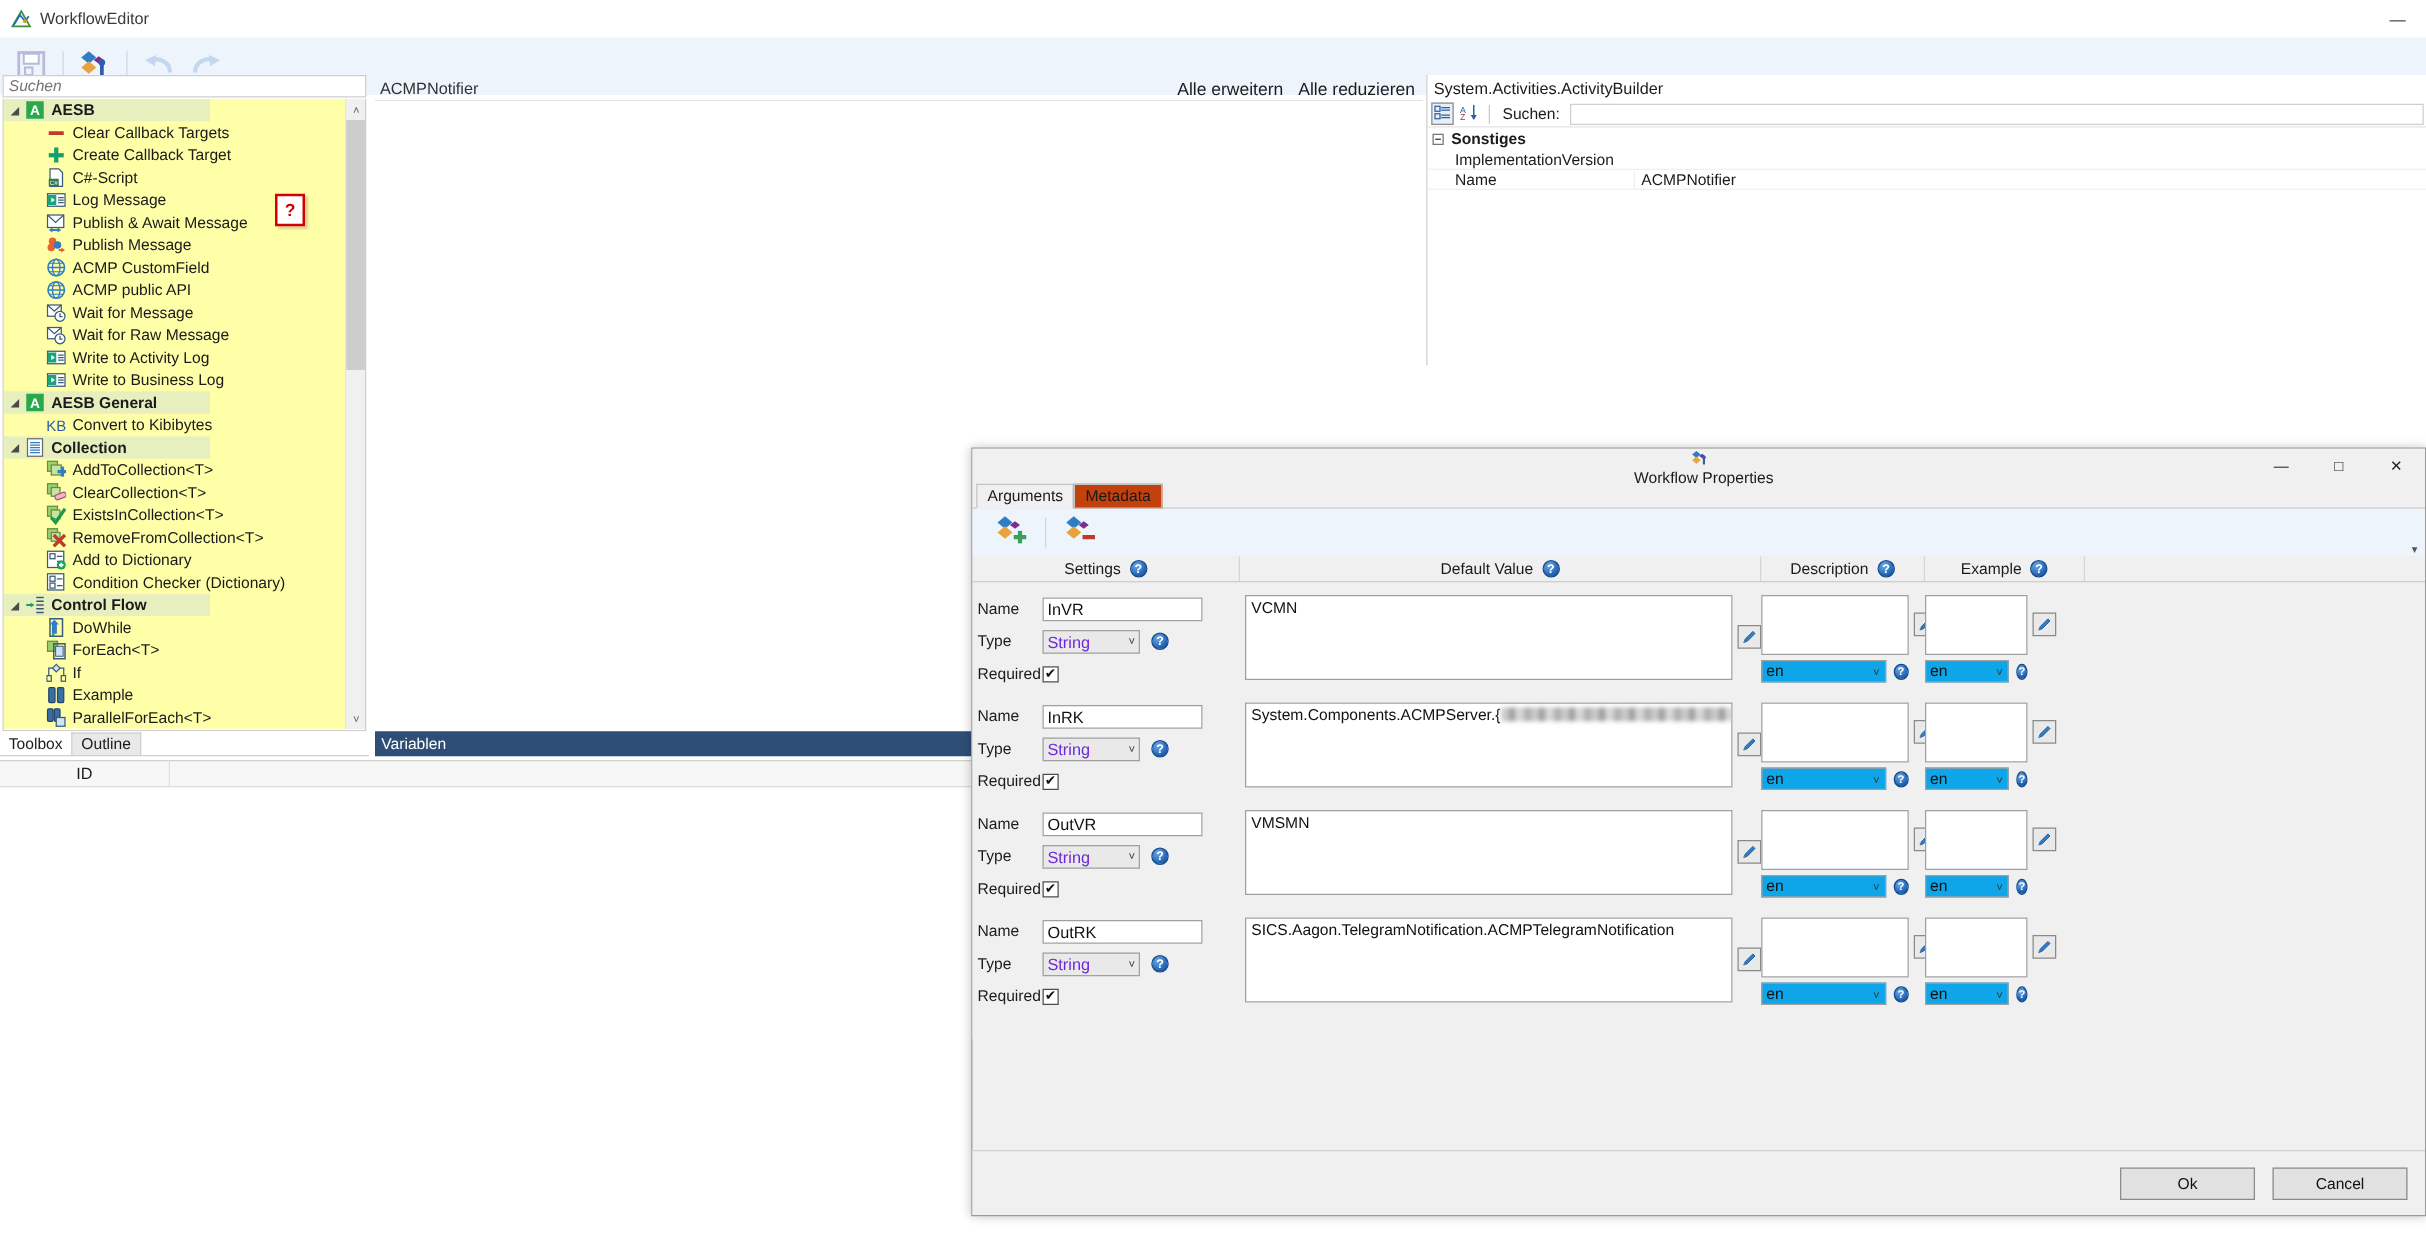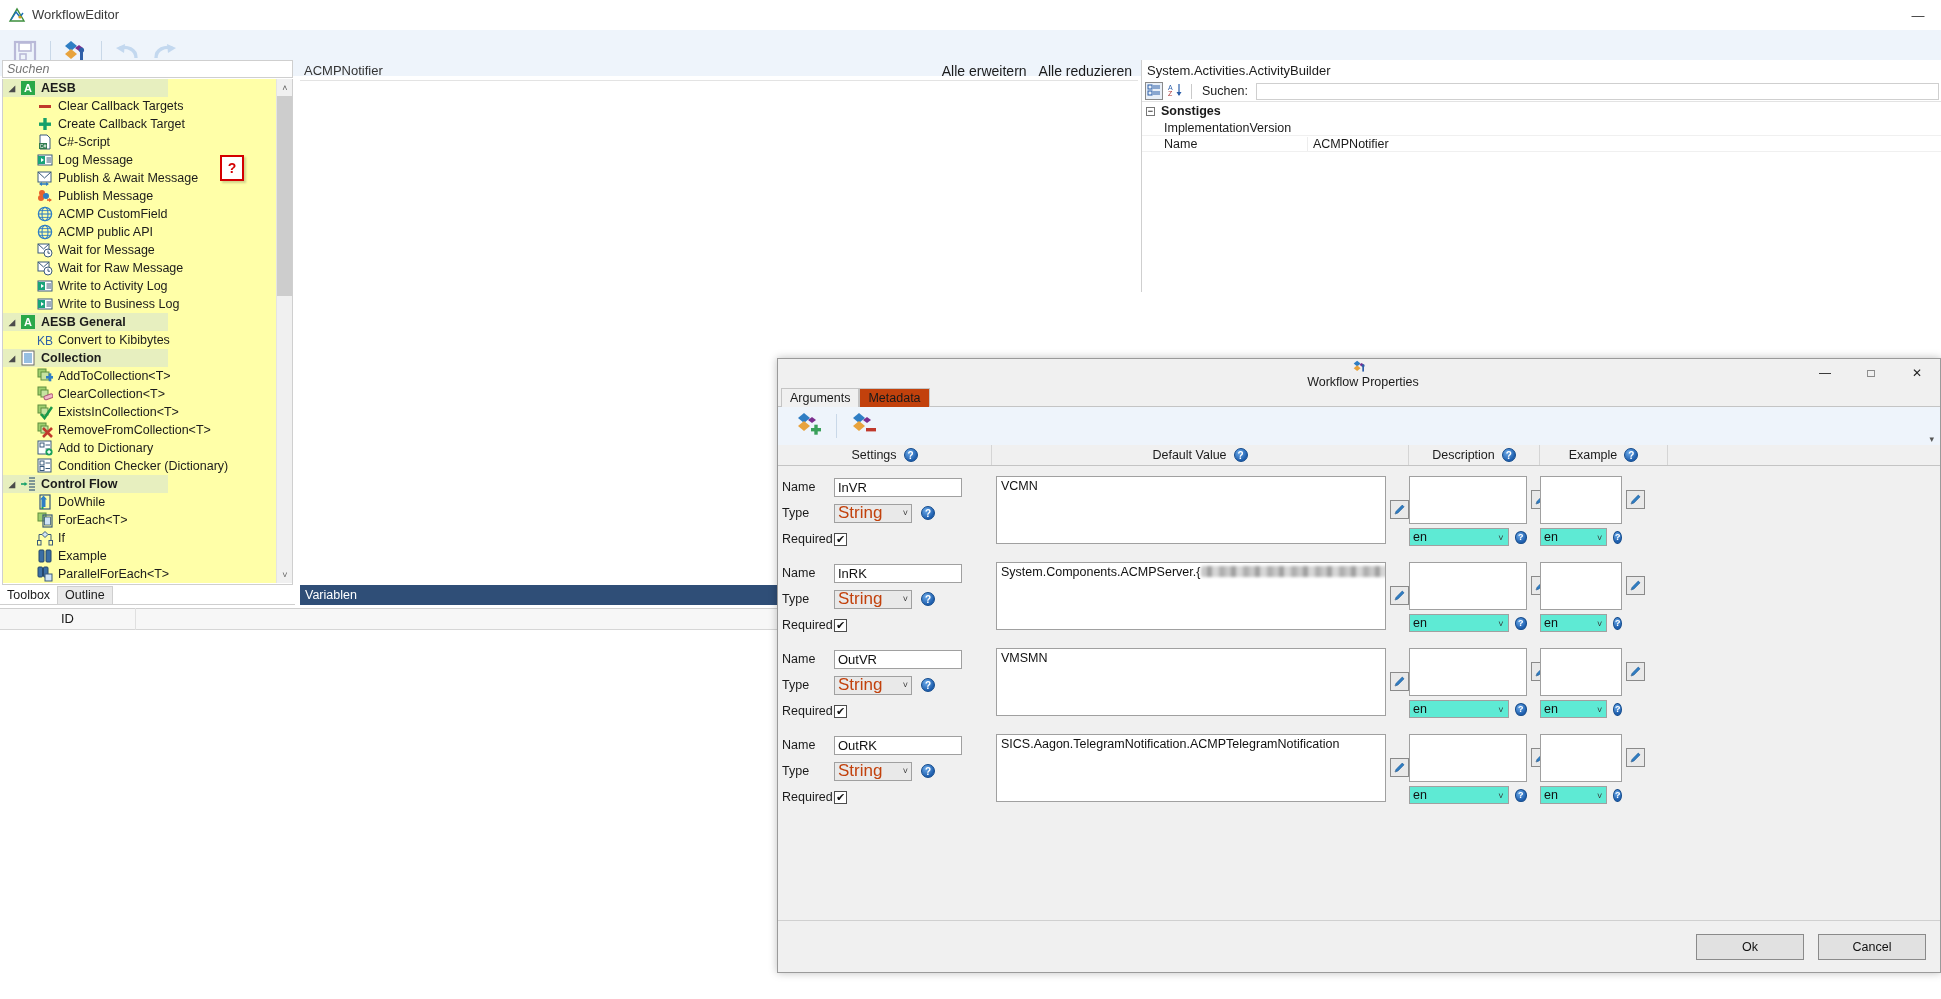--- a/index.html
+++ b/index.html
@@ -117,21 +117,21 @@
     position:absolute; left:777px; top:358px; width:1164px; height:615px;
     background:#f0f0f0; border:1px solid #9a9a9a;
     box-shadow: 0 0 8px rgba(0,0,0,0.25);
   }
   .dlg-title { height:28px; display:flex; align-items:center; padding-left:8px; background:#f0f0f0;flex-direction:column; }
   .dlg-title .dt-icon { width:16px; height:16px; margin-right:6px; }
   .dlg-title .dt-text { font-size:12.5px; color:#1b1b1b; }
   .dlg-wc { position:absolute; right:0; top:0; display:flex; }
   .dlg-wbtn { width:46px; height:28px; display:flex; align-items:center; justify-content:center; font-size:12px; color:#222;}
 
-  .dlg-tabs { height:20px; display:flex; align-items:center; padding-left:3px; border-bottom:1px solid #c4c4c4; background:#f0f0f0;}
+  .dlg-tabs { height:20px; display:flex; align-items:flex-end; padding-left:3px; border-bottom:1px solid #c4c4c4; background:#f0f0f0;}
   .dlg-tab { padding:2px 8px 2px 8px; font-size:12.5px; border:1px solid transparent; position:relative; top:1px; }
   .dlg-tab.sel { background:#f0f0f0; border:1px solid #c4c4c4; border-bottom:1px solid #f0f0f0; }
   .dlg-tab.unsel { background:#c2410c; border:1px solid #c4c4c4; }
 
   .dlg-toolbar { height:38px; background:#eef4fb; display:flex; align-items:center; padding-left:14px; gap:10px; position:relative;}
   .dlg-tb-btn { width:34px; height:32px; display:flex; align-items:center; justify-content:center; border:1px solid transparent;}
   .dlg-tb-sep { width:1px; height:24px; background:#c9d8e8; }
   .dlg-tb-caret { position:absolute; right:6px; bottom:1px; font-size:9px; color:#555; }
 
   .col-head { height:21px; display:flex; background:#f0f0f0; border-bottom:1px solid #c4c4c4; }
@@ -145,36 +145,36 @@
 
   .rows-area { position:relative; height:365px; overflow:hidden; background:#f0f0f0; }
   .arg-row { position:absolute; left:0; width:1162px; height:86px; }
 
   .settings-cell { position:absolute; left:4px; top:0; width:208px; height:86px; }
   .fld-line { display:flex; align-items:center; height:22px; margin-bottom:4px; }
   .fld-lbl { width:52px; font-size:12.5px; color:#1b1b1b; }
   .txtin { width:128px; height:19px; border:1px solid #a0a0a0; background:#fff; font-size:13px;
            padding:0 3px; outline:none; color:#111; }
   .sel-wrap { position:relative; width:78px; height:19px; }
-  .selin { width:78px; height:19px; border:1px solid #a0a0a0; background:#e9e9e9; font-size:17px;
-           padding:0 3px; color:#c2410c; display:flex; align-items:center; }
+  .selin { width:78px; height:19px; border:1px solid #a0a0a0; background:#e9e9e9; font-size:13px;
+           padding:0 3px; color:#6d28d9; display:flex; align-items:center; }
   .sel-caret { position:absolute; right:4px; top:4px; font-size:9px; color:#333; }
   .chk { width:13px; height:13px; border:1px solid #4c4c4c; background:#fff; display:flex; align-items:center;
          justify-content:center; font-size:11px; color:#111; line-height:11px;}
 
   .dv-cell { position:absolute; left:218px; top:10px; width:390px; height:68px; }
   .dv-text { width:390px; height:68px; border:1px solid #a0a0a0; background:#fff; font-size:12.5px;
              padding:2px 4px; color:#111; overflow:hidden; white-space:nowrap; }
   .pen-btn { width:19px; height:19px; border:1px solid #8a8a8a; background:#e9e9e9;
              display:flex; align-items:center; justify-content:center; }
 
   .desc-cell { position:absolute; left:631px; top:10px; width:118px; }
   .ex-cell { position:absolute; left:762px; top:10px; width:82px; }
   .box-sm { border:1px solid #a0a0a0; background:#fff; }
-  .lang-sel { width:105px; height:18px; border:1px solid #a0a0a0; background:#5eead4; font-size:12.5px;
+  .lang-sel { width:105px; height:18px; border:1px solid #a0a0a0; background:#0ea5e9; font-size:12.5px;
               padding:4px 3px; display:flex; align-items:center; position:relative; color:#111;}
 
   .dlg-footer { position:absolute; left:0; bottom:0; width:1162px; height:52px; background:#f0f0f0;
                 border-top:1px solid #d0d0d0; display:flex; align-items:center; justify-content:flex-end;
                 padding-right:14px; gap:14px; }
   .btn { width:108px; height:26px; border:1px solid #8a8a8a; background:#e1e1e1; font-size:12.5px;
          display:flex; align-items:center; justify-content:center; color:#111; }
 
   .blur-redact {
     display:inline-block; height:11px; width:196px; vertical-align:-1px;

